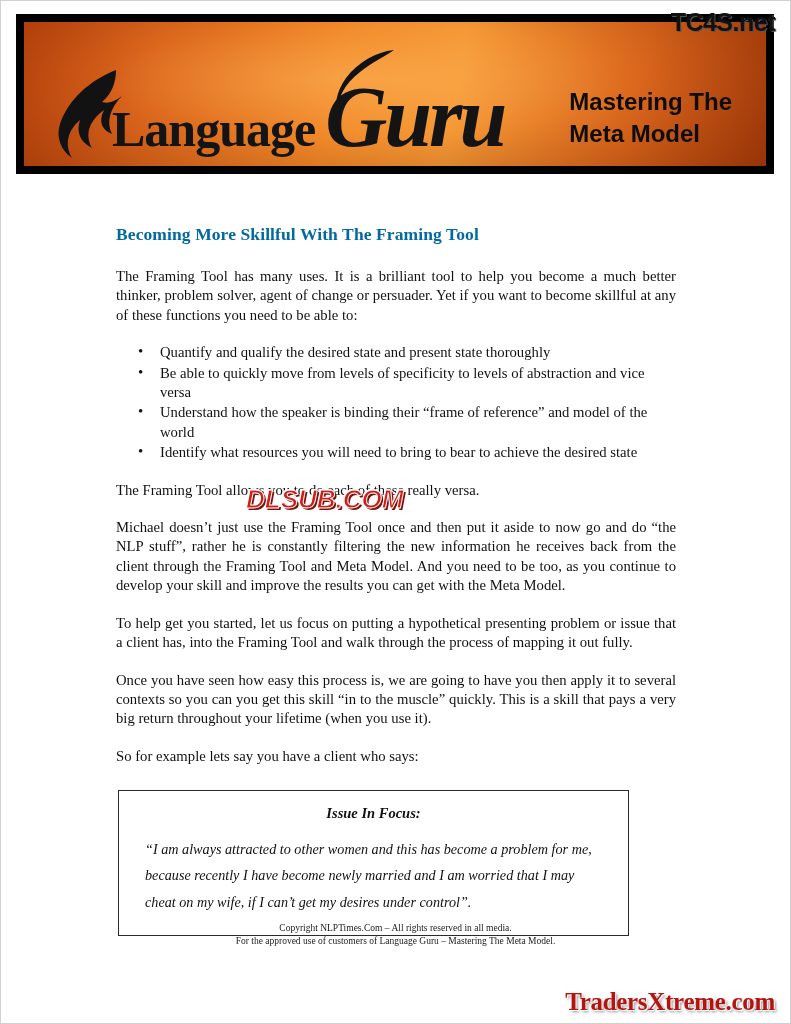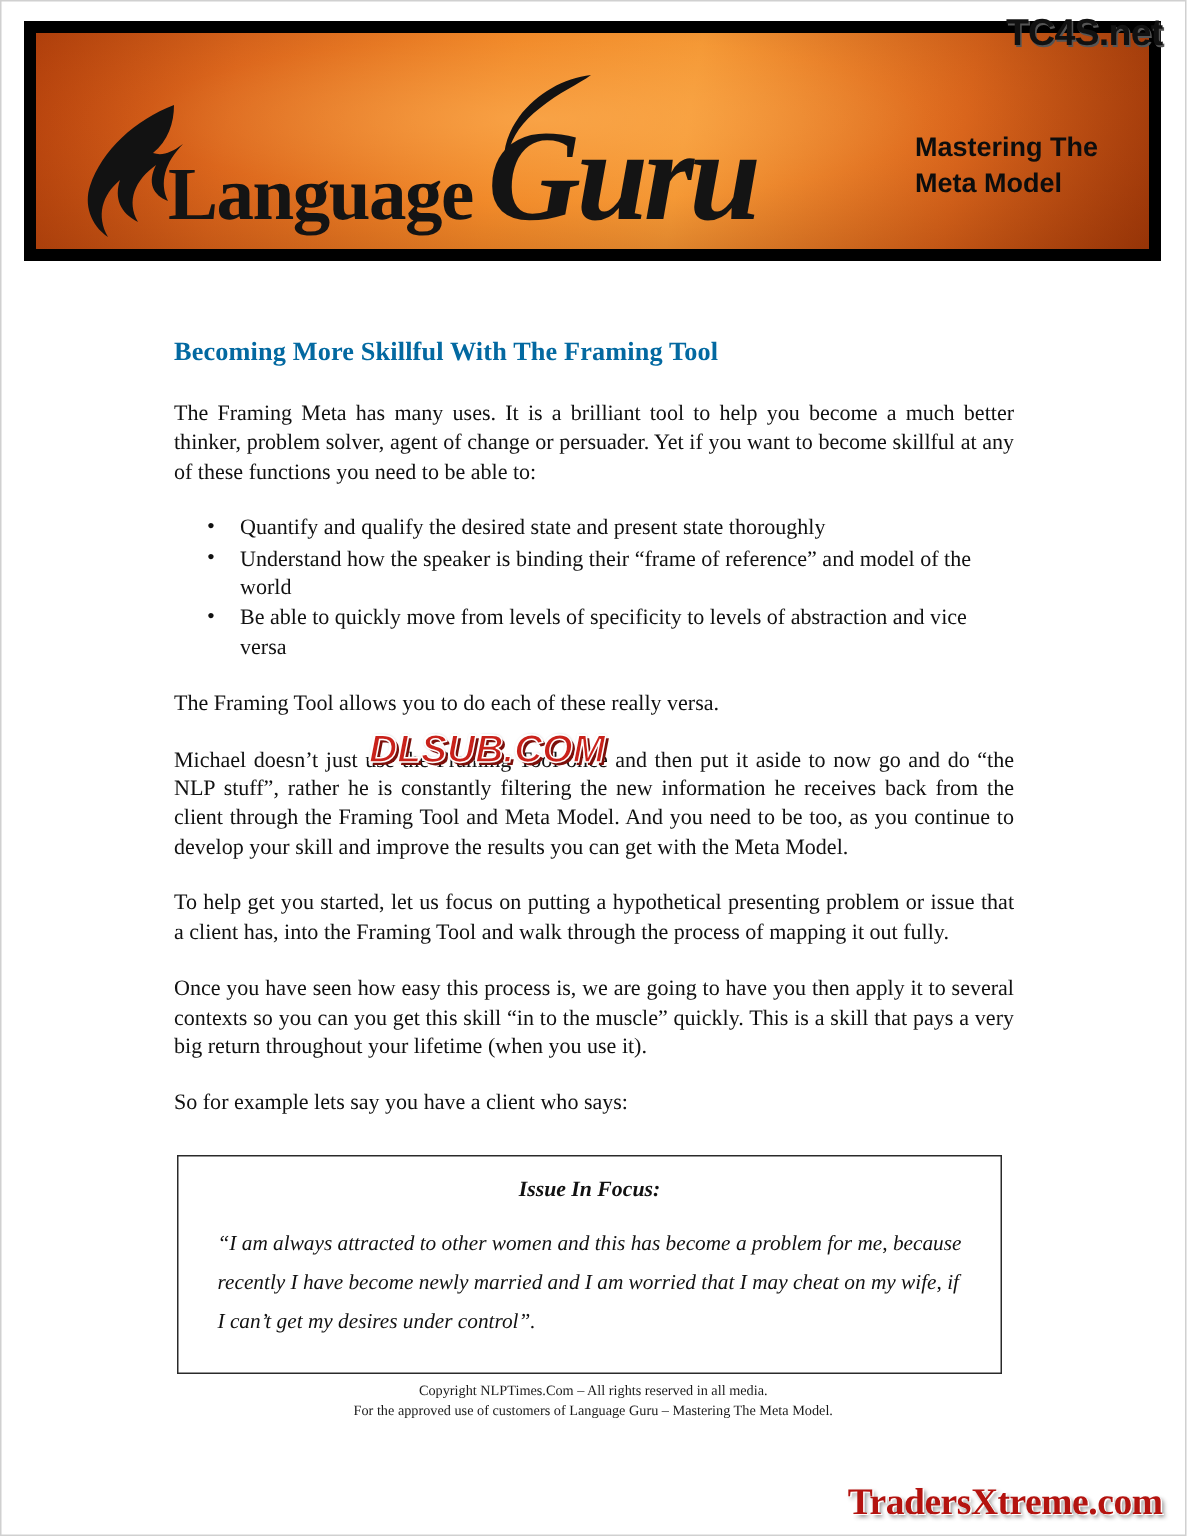--- a/index.html
+++ b/index.html
@@ -94,21 +94,21 @@
   }
   .tagline {
     position: absolute;
     right: 34px;
     top: 64px;
     z-index: 4;
     text-align: left;
     color: #0d0d0d;
     font-family: "Liberation Sans", sans-serif;
     font-weight: bold;
-    font-size: 18px;
+    font-size: 24px;
     line-height: 1.35;
     white-space: nowrap;
   }
 
   
   .doc {
     position: absolute;
     left: 116px;
     top: 224px;
     width: 560px;
@@ -147,21 +147,21 @@
     position: absolute;
     left: -22px;
     top: -1px;
     font-size: 15px;
   }
 
   
   .issue-box {
     margin-top: 24px;
     margin-left: 2px;
-    width: 550px;
+    width: 511px;
     border: 1px solid #2a2a2a;
     padding: 14px 26px 20px 26px;
   }
   .issue-title {
     text-align: center;
     font-weight: bold;
     font-style: italic;
     font-size: 14.5px;
     margin-bottom: 14px;
     color: #111;
@@ -254,26 +254,27 @@
       <div>Meta Model</div>
     </div>
 
   </div>
 </div>
 
 <div class="doc">
 
   <h1 class="doc-title">Becoming More Skillful With The Framing Tool</h1>
 
-  <p class="para">The Framing Meta has many uses. It is a brilliant tool to help you become a much better thinker, problem solver, agent of change or persuader. Yet if you want to become skillful at any of these functions you need to be able to:</p>
+  <p class="para">The Framing Tool has many uses. It is a brilliant tool to help you become a much better thinker, problem solver, agent of change or persuader. Yet if you want to become skillful at any of these functions you need to be able to:</p>
 
   <ul class="bullets">
     <li>Quantify and qualify the desired state and present state thoroughly</li>
+    <li>Be able to quickly move from levels of specificity to levels of abstraction and vice versa</li>
     <li>Understand how the speaker is binding their “frame of reference” and model of the world</li>
-    <li>Be able to quickly move from levels of specificity to levels of abstraction and vice versa</li>
+    <li>Identify what resources you will need to bring to bear to achieve the desired state</li>
   </ul>
 
   <p class="para">The Framing Tool allows you to do each of these really versa.</p>
   <p class="para">Michael doesn’t just use the Framing Tool once and then put it aside to now go and do “the NLP stuff”, rather he is constantly filtering the new information he receives back from the client through the Framing Tool and Meta Model. And you need to be too, as you continue to develop your skill and improve the results you can get with the Meta Model.</p>
   <p class="para">To help get you started, let us focus on putting a hypothetical presenting problem or issue that a client has, into the Framing Tool and walk through the process of mapping it out fully.</p>
   <p class="para">Once you have seen how easy this process is, we are going to have you then apply it to several contexts so you can you get this skill “in to the muscle” quickly. This is a skill that pays a very big return throughout your lifetime (when you use it).</p>
   <p class="para">So for example lets say you have a client who says:</p>
 
   <div class="issue-box">
     <div class="issue-title">Issue In Focus:</div>

